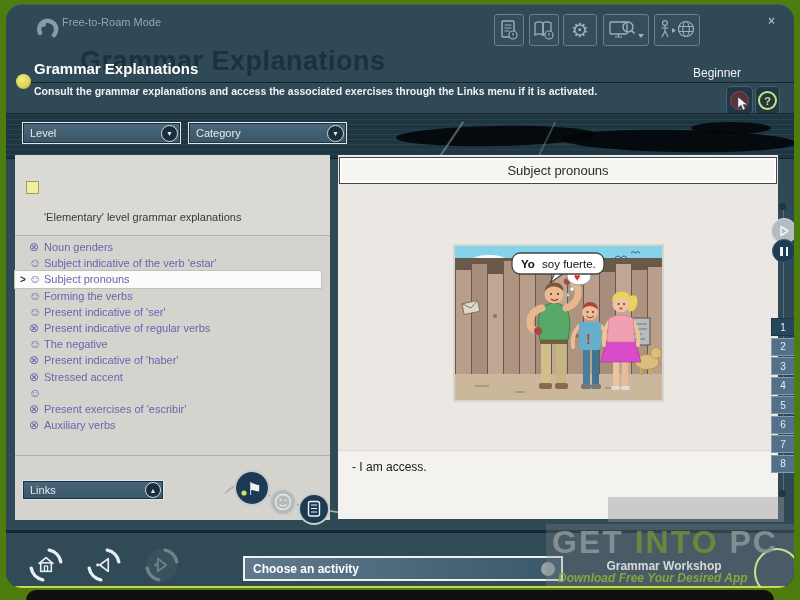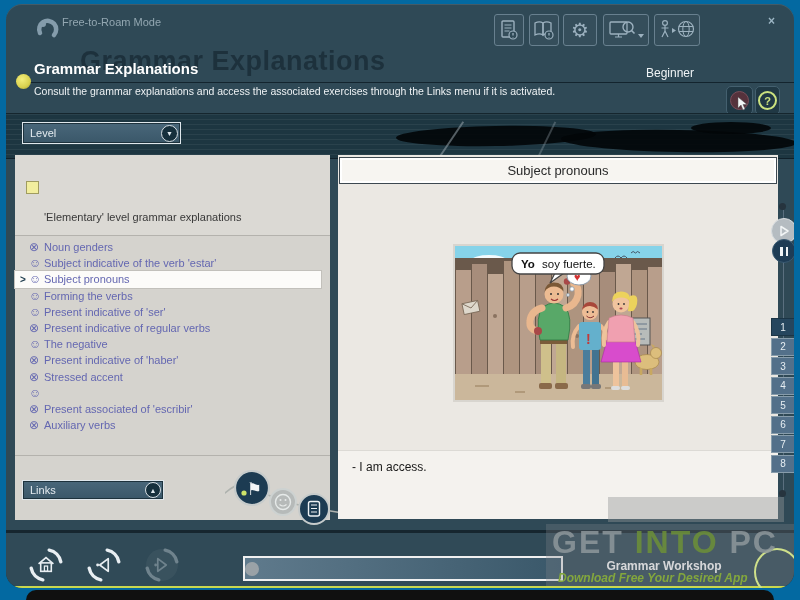--- a/index.html
+++ b/index.html
@@ -1,29 +1,29 @@
 <!DOCTYPE html>
 <html><head>
 <meta charset="utf-8">
 <style>
   html,body{margin:0;padding:0;background:#000;}
-  .stage{position:relative;width:800px;height:600px;overflow:hidden;background:#0369a1;
+  .stage{position:relative;width:800px;height:600px;overflow:hidden;background:#4d7c0f;
          font-family:"Liberation Sans","DejaVu Sans",sans-serif;}
   .abs{position:absolute;}
   
   .window{left:6px;top:4px;width:788px;height:584px;border-radius:16px;background:#2f4956;
           box-shadow:inset 0 1px 0 rgba(255,255,255,.10), inset 0 -1px 0 rgba(0,0,0,.4);overflow:hidden;}
   .mode-label{left:56px;top:12px;font-size:11px;color:#93a7b1;}
   .ghost-title{left:74px;top:42px;font-size:27px;font-weight:bold;color:rgba(14,30,40,.55);letter-spacing:.5px;}
   .page-title{left:28px;top:56px;font-size:15px;font-weight:bold;color:#fff;}
   .title-line{left:22px;top:78px;right:0;height:1px;background:#13242e;}
   .yellow-dot{left:10px;top:70px;width:15px;height:15px;border-radius:50%;
               background:radial-gradient(circle at 40% 35%,#f4ef7c,#d9d14e 60%,#9a942f);}
-  .subtitle{left:28px;top:81px;font-size:10.5px;font-weight:normal;color:#eef2f4;}
-  .level-badge{left:640px;top:62px;width:142px;text-align:left;font-size:12px;color:#f0f4f6;}
+  .subtitle{left:28px;top:81px;font-size:10.5px;font-weight:bold;color:#eef2f4;}
+  .level-badge{left:640px;top:62px;width:142px;text-align:center;font-size:12px;color:#f0f4f6;}
   .close-x{left:762px;top:10px;font-size:12px;font-weight:bold;color:#9cb6c4;}
   
   .tool-box{top:10px;height:30px;border:1px solid #68808f;border-radius:3px;background:rgba(255,255,255,.03);
             display:flex;align-items:center;justify-content:center;color:#9cb1bf;}
   .gear-glyph{font-size:20px;line-height:20px;color:#9cb1bf;}
   .auralog{left:689px;top:12px;width:72px;height:34px;}
   .auralog .brand{position:absolute;left:4px;top:0;font-size:15px;font-weight:bold;font-style:italic;
                   color:#3d5668;letter-spacing:.5px;text-shadow:0 1px 0 rgba(255,255,255,.06);}
   
   .sq-btn{top:82px;width:25px;height:27px;background:#203844;border:1px solid #44606f;border-radius:5px;
@@ -169,20 +169,24 @@
     <div class="abs stripe-band">
       <div class="abs blob" style="left:390px;top:12px;width:200px;height:20px;transform:rotate(-1deg)"></div>
       <div class="abs blob" style="left:555px;top:16px;width:235px;height:22px;transform:rotate(1deg)"></div>
       <div class="abs blob" style="left:685px;top:8px;width:80px;height:12px"></div>
     </div>
 
     <div class="abs dd" style="left:16px;top:118px;width:157px">
       <span class="dd-label">Level</span>
       <span class="dd-btn">▼</span>
     </div>
+    <div class="abs dd" style="left:182px;top:118px;width:157px">
+      <span class="dd-label">Category</span>
+      <span class="dd-btn">▼</span>
+    </div>
 
     <div class="abs decor-line" style="left:444px;top:114px;height:44px;transform:rotate(34deg)"></div>
     <div class="abs decor-line" style="left:540px;top:116px;height:38px;transform:rotate(26deg);opacity:.35"></div>
 
     <div class="abs left-panel" style="left:9px;top:151px">
       <div class="lp-header">
         <div class="abs yellow-square"></div>
         <div class="abs lp-title">'Elementary' level grammar explanations</div>
       </div>
       <div class="topic-list">
@@ -231,21 +235,21 @@
             <span class="t-icon">⊗</span>
             <span class="t-label">Stressed accent</span>
           </div>
           <div class="topic-row">
             <span class="t-arrow"></span>
             <span class="t-icon">☺</span>
           </div>
           <div class="topic-row">
             <span class="t-arrow"></span>
             <span class="t-icon">⊗</span>
-            <span class="t-label">Present associated of 'escribir'</span>
+            <span class="t-label">Present exercises of 'escribir'</span>
           </div>
           <div class="topic-row">
             <span class="t-arrow"></span>
             <span class="t-icon">⊗</span>
             <span class="t-label">Auxiliary verbs</span>
           </div>
         </div>
       <div class="abs lp-divider"></div>
       <div class="abs dd" style="left:7px;top:325px;width:140px;height:18px">
         <span class="dd-label">Links</span>
@@ -432,20 +436,21 @@
       <svg class="abs" style="left:138px;top:14px" width="36" height="36" viewBox="0 0 34 34" opacity="0.4">
         <circle cx="17" cy="17" r="15" fill="rgba(255,255,255,.12)"></circle>
         <path d="M20,3 a14,14 0 0 1 11,11" stroke="#cfd9de" stroke-width="3.2" fill="none" stroke-linecap="round"></path>
         <path d="M14,31 a14,14 0 0 1 -11,-11" stroke="#cfd9de" stroke-width="3.2" fill="none" stroke-linecap="round"></path>
         <g>
           <path d="M13,11 L21,17 L13,23 Z" fill="none" stroke="#cfd9de" stroke-width="1.6" stroke-linejoin="round"></path>
           <circle cx="11" cy="17" r="1.3" fill="#cfd9de"></circle>
         </g>
       </svg>
       <div class="activity-box">
+        <span class="lbl">Choose an activity</span>
         <span class="activity-dot"></span>
       </div>
       <div class="workshop-label">Grammar Workshop</div>
       <div class="wm-tint abs" style="left:540px;top:-9px;width:248px;height:64px;background:rgba(128,134,138,.30)"></div>
       <div class="accent-line"></div>
       <div class="workshop-circle"></div>
     </div>
 
     <div class="abs wm-big">
       <span class="gray">GET</span><span class="gray">&nbsp;</span><span class="green">INTO</span><span class="gray">&nbsp;</span><span class="gray">PC</span>

